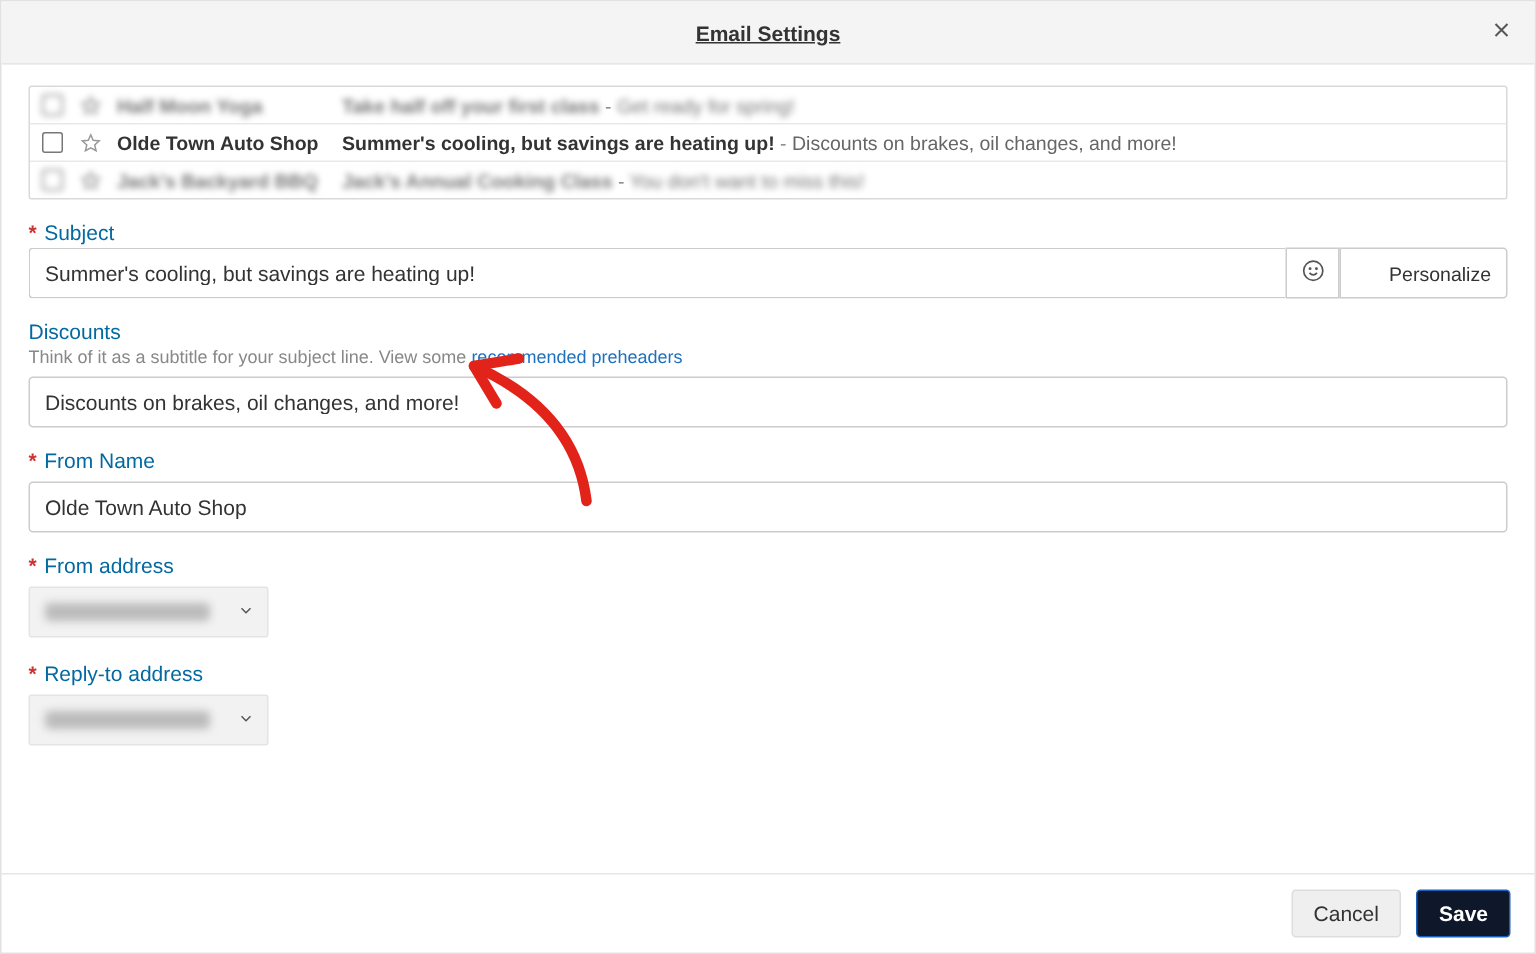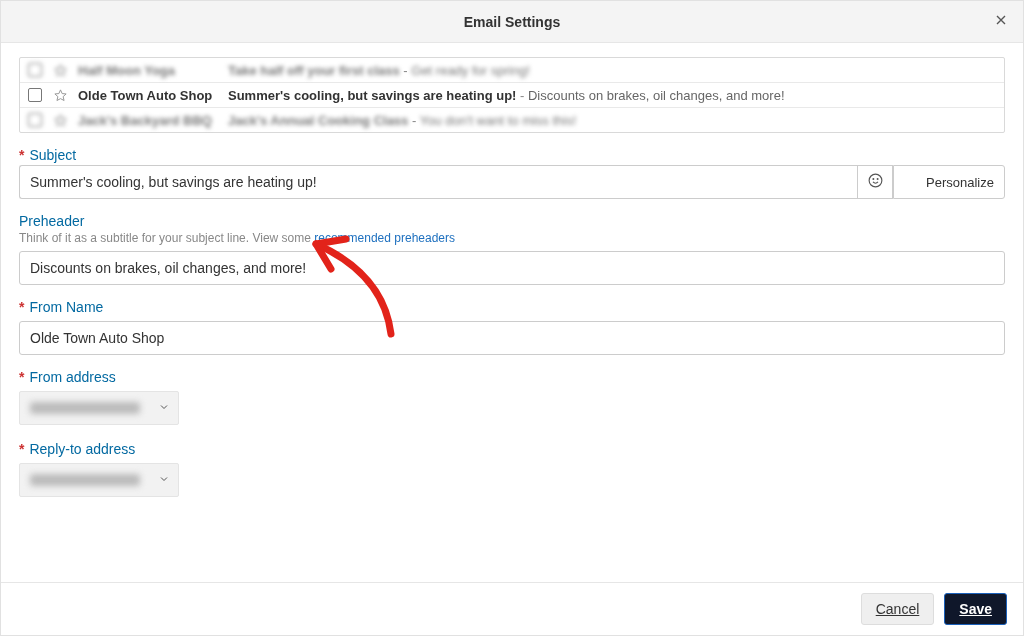--- a/index.html
+++ b/index.html
@@ -18,20 +18,21 @@
     border: 1px solid #e1e1e1;
   }
   .modal-header {
     display: flex;
     align-items: center;
     justify-content: center;
     height: 42px;
     background: #f4f4f4;
     border-bottom: 1px solid #e6e6e6;
     position: relative;
+    text-decoration: underline;
   }
   .modal-title {
     font-weight: 600;
     font-size: 14px;
     color: #333;
   }
   .close-btn {
     position: absolute;
     right: 10px; top: 50%;
     transform: translateY(-50%);
@@ -185,21 +186,21 @@
     display: flex;
     justify-content: flex-end;
     gap: 10px;
   }
   .btn {
     height: 32px;
     padding: 0 14px;
     border-radius: 3px;
     font-size: 14px;
     cursor: pointer;
-    display: flex; align-items: center; text-decoration: underline;
+    display: flex; align-items: center;
   }
   .btn-cancel {
     background: #efefef;
     border: 1px solid #ddd;
     color: #333;
   }
   .btn-save {
     background: #0f172a;
     border: 1px solid #1a60ba;
     color: #fff;
@@ -272,21 +273,21 @@
             <circle cx="12" cy="12" r="9"></circle>
               <circle cx="9" cy="10" r="0.6" fill="#555"></circle>
               <circle cx="15" cy="10" r="0.6" fill="#555"></circle>
             <path d="M8.5 14c1 1.2 2.2 1.8 3.5 1.8s2.5-.6 3.5-1.8"></path>
           </svg>
         </span>
       </div>
       <div class="side-btn personalize-btn">Personalize</div>
     </div>
 
-    <div class="field-label">Preheader</div>
+    <div class="field-label">Discounts</div>
     <div class="hint">
       <span>Think of it as a subtitle for your subject line. View some </span><a href="#">recommended preheaders</a>
     </div>
     <div class="field-row">
       <input class="text-input" value="Discounts on brakes, oil changes, and more!" style="">
     </div>
 
     <div class="field-label req">From Name</div>
     <div class="field-row" style="margin-top:6px;">
       <input class="text-input" value="Olde Town Auto Shop" style="">

